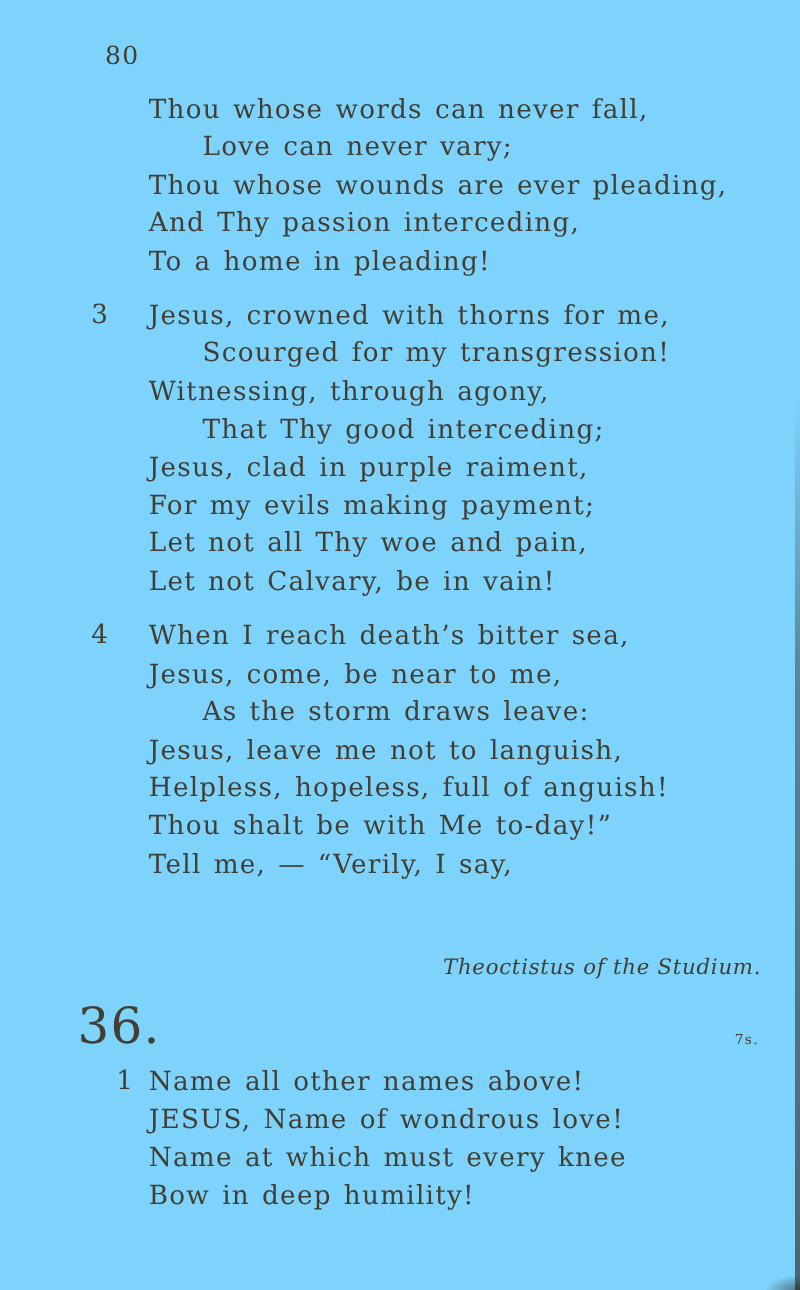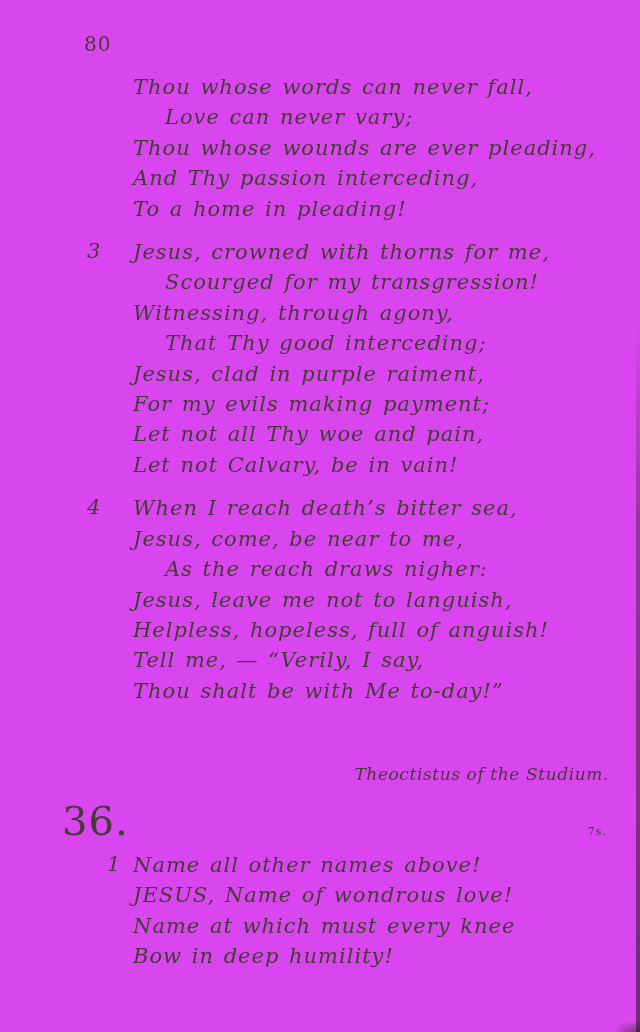--- a/index.html
+++ b/index.html
@@ -12,35 +12,35 @@
     font-family: "DejaVu Serif", "Liberation Serif", serif;
     overflow: hidden;
   }
   .page-number {
     position: absolute;
     top: 32px;
     left: 84px;
     font-size: 20px;
     letter-spacing: 1px;
   }
-  .poem { position: absolute; left: 133px; font-style: italic; }
+  .poem { position: absolute; left: 119px; }
   #poem-main { top: 72px; }
   #poem-hymn { top: 850px; }
   .stanza { position: relative; margin-bottom: 13px; }
   .stanza-num { position: absolute; top: 2px; font-size: 21px; }
   #poem-main .stanza-num { left: -46px; }
   #poem-hymn .stanza-num { left: -26px; }
   .line {
     font-size: 21px;
     line-height: 30.4px;
     letter-spacing: 1px;
     word-spacing: 2px;
     white-space: nowrap;
   }
-  .indent-1 { margin-left: 32px; }
+  .indent-1 { margin-left: 43px; }
   .attribution {
     position: absolute;
     top: 764px;
     right: 31px;
     font-size: 17px;
     font-style: italic;
     letter-spacing: 0.6px;
   }
   .hymn-header {
     position: absolute;
@@ -78,21 +78,21 @@
     bottom: 0;
     width: 28px;
     height: 12px;
     background: radial-gradient(ellipse at right bottom,
       rgba(40,35,28,0.55), rgba(40,35,28,0) 70%);
   }
 </style>
 </head>
 <body style="background: rgb(241, 238, 224);">
 
-<div class="page" style="background: #d946ef; color: rgb(67, 62, 52);">
+<div class="page" style="background: #7dd3fc; color: rgb(67, 62, 52);">
 
   <div class="page-number">80</div>
 
   <div class="poem" id="poem-main">
       <div class="stanza">
         <div class="line indent-0">Thou whose words can never fall,</div>
         <div class="line indent-1">Love can never vary;</div>
         <div class="line indent-0">Thou whose wounds are ever pleading,</div>
         <div class="line indent-0">And Thy passion interceding,</div>
         <div class="line indent-0">To a home in pleading!</div>
@@ -105,25 +105,25 @@
         <div class="line indent-1">That Thy good interceding;</div>
         <div class="line indent-0">Jesus, clad in purple raiment,</div>
         <div class="line indent-0">For my evils making payment;</div>
         <div class="line indent-0">Let not all Thy woe and pain,</div>
         <div class="line indent-0">Let not Calvary, be in vain!</div>
       </div>
       <div class="stanza">
         <span class="stanza-num">4</span>
         <div class="line indent-0">When I reach death’s bitter sea,</div>
         <div class="line indent-0">Jesus, come, be near to me,</div>
-        <div class="line indent-1">As the reach draws nigher:</div>
+        <div class="line indent-1">As the storm draws leave:</div>
         <div class="line indent-0">Jesus, leave me not to languish,</div>
         <div class="line indent-0">Helpless, hopeless, full of anguish!</div>
+        <div class="line indent-0">Thou shalt be with Me to-day!”</div>
         <div class="line indent-0">Tell me, — “Verily, I say,</div>
-        <div class="line indent-0">Thou shalt be with Me to-day!”</div>
       </div>
     </div>
 
   <div class="attribution">Theoctistus of the Studium.</div>
 
   <div class="hymn-header">
     <span class="hymn-number">36.</span>
     <span class="hymn-meter">7s.</span>
   </div>
 

